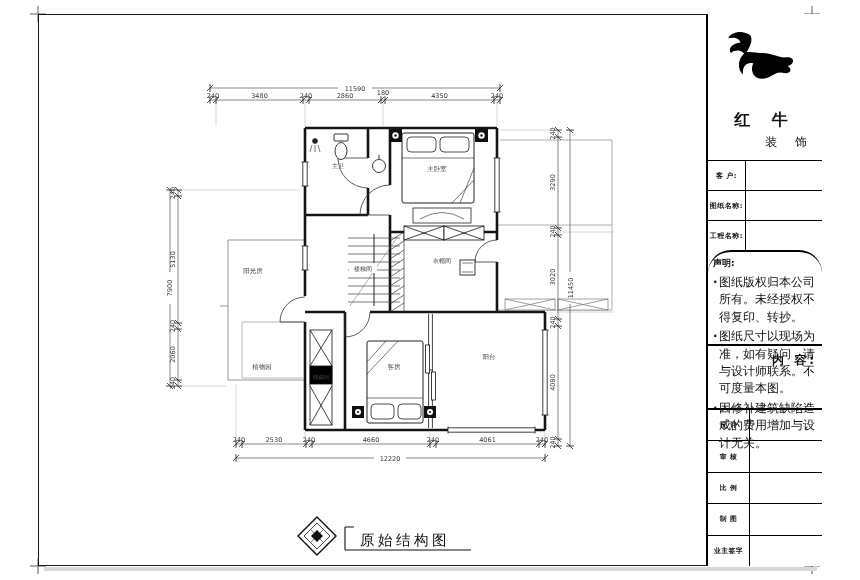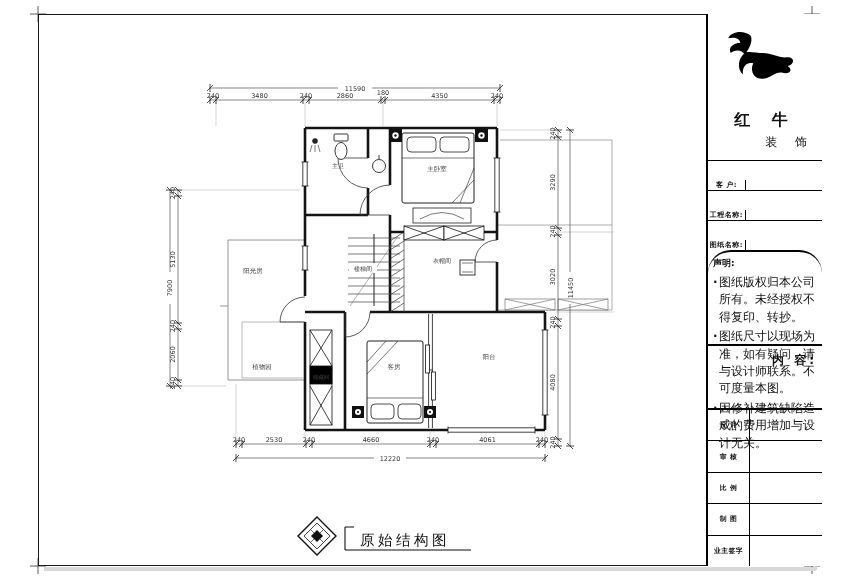--- a/index.html
+++ b/index.html
@@ -12,21 +12,21 @@
   #sheet-shadow-r{position:absolute;left:813px;top:20px;width:4px;height:550px;background:#d2d2d2;}
   #sheet-shadow-b{position:absolute;left:44px;top:567px;width:772px;height:4px;background:#d8d8d8;}
   
   #title-block{position:absolute;left:706px;top:14px;width:116px;height:552px;
     border-left:2px solid #000;box-sizing:border-box;background:#fff;display:flex;flex-direction:column;}
   .tb-logo{height:146px;position:relative;flex:none;}
   .tb-logo svg{position:absolute;left:10px;top:14px;}
   .brand-name{position:absolute;left:0;top:96px;width:100%;text-align:center;
     font-size:16px;letter-spacing:8px;font-weight:600;}
   .brand-suffix{position:absolute;right:8px;top:120px;font-size:12px;letter-spacing:7px;font-weight:500;}
-  .tb-row{flex:none;height:30px;border-top:1.4px solid #000;display:flex;box-sizing:border-box;align-items:flex-end;}
+  .tb-row{flex:none;height:30px;border-top:1.4px solid #000;display:flex;box-sizing:border-box;}
   .tb-row .lbl{width:38px;border-right:1px solid #000;display:flex;align-items:center;
     justify-content:center;font-size:7px;font-weight:700;letter-spacing:0.5px;box-sizing:border-box;}
   .tb-row .val{flex:1;}
   .tb-statement{flex:none;height:94px;border-top:2px solid #000;box-sizing:border-box;padding:5px 4px 0 5px;border-radius:23px;}
   .tb-statement h3{margin:0 0 4px 0;font-size:9px;font-weight:700;}
   .tb-statement ul{margin:0;padding:0;list-style:none;}
   .tb-statement li{font-size:12px;line-height:1.45;color:#111;padding-left:6px;position:relative;margin-bottom:2px;}
   .tb-statement li:before{content:"\00B7";position:absolute;left:0;top:0;font-weight:700;}
   .tb-content{flex:none;height:64px;border-top:2px solid #000;box-sizing:border-box;padding:6px 5px;}
   .tb-content h3{margin:0;font-size:12px;font-weight:700;letter-spacing:3px;text-align:right;}
@@ -309,25 +309,25 @@
       </svg>
       <div class="brand-name">红 牛</div>
       <div class="brand-suffix">装 饰</div>
     </div>
 
     <div class="tb-row">
       <div class="lbl">客 户:</div>
       <div class="val"></div>
     </div>
     <div class="tb-row">
+      <div class="lbl">图纸名称:</div>
+      <div class="val"></div>
+    </div>
+    <div class="tb-row">
       <div class="lbl">工程名称:</div>
-      <div class="val"></div>
-    </div>
-    <div class="tb-row">
-      <div class="lbl">图纸名称:</div>
       <div class="val"></div>
     </div>
 
     <div class="tb-statement">
       <h3>声明:</h3>
       <ul>
         <li>图纸版权归本公司所有。未经授权不得复印、转抄。</li>
         <li>图纸尺寸以现场为准，如有疑问，请与设计师联系。不可度量本图。</li>
         <li>因修补建筑缺陷造成的费用增加与设计无关。</li>
       </ul>

